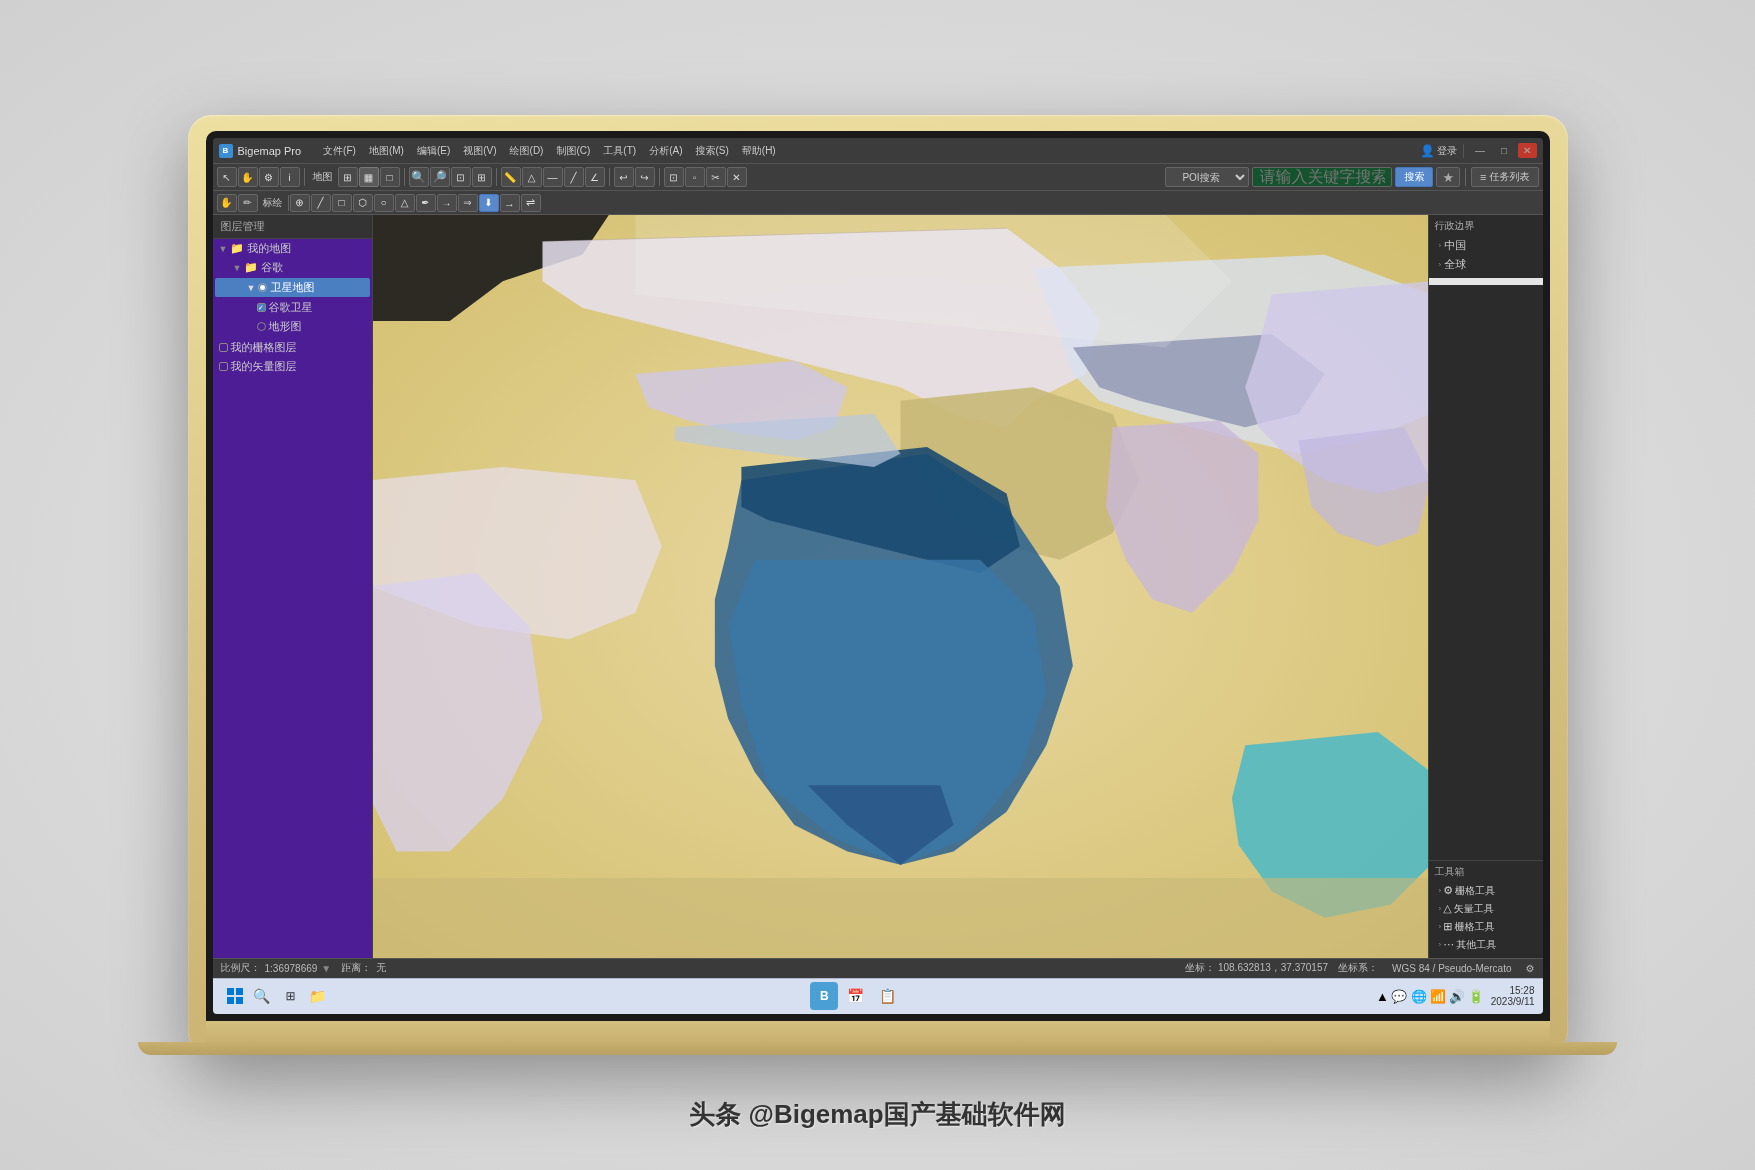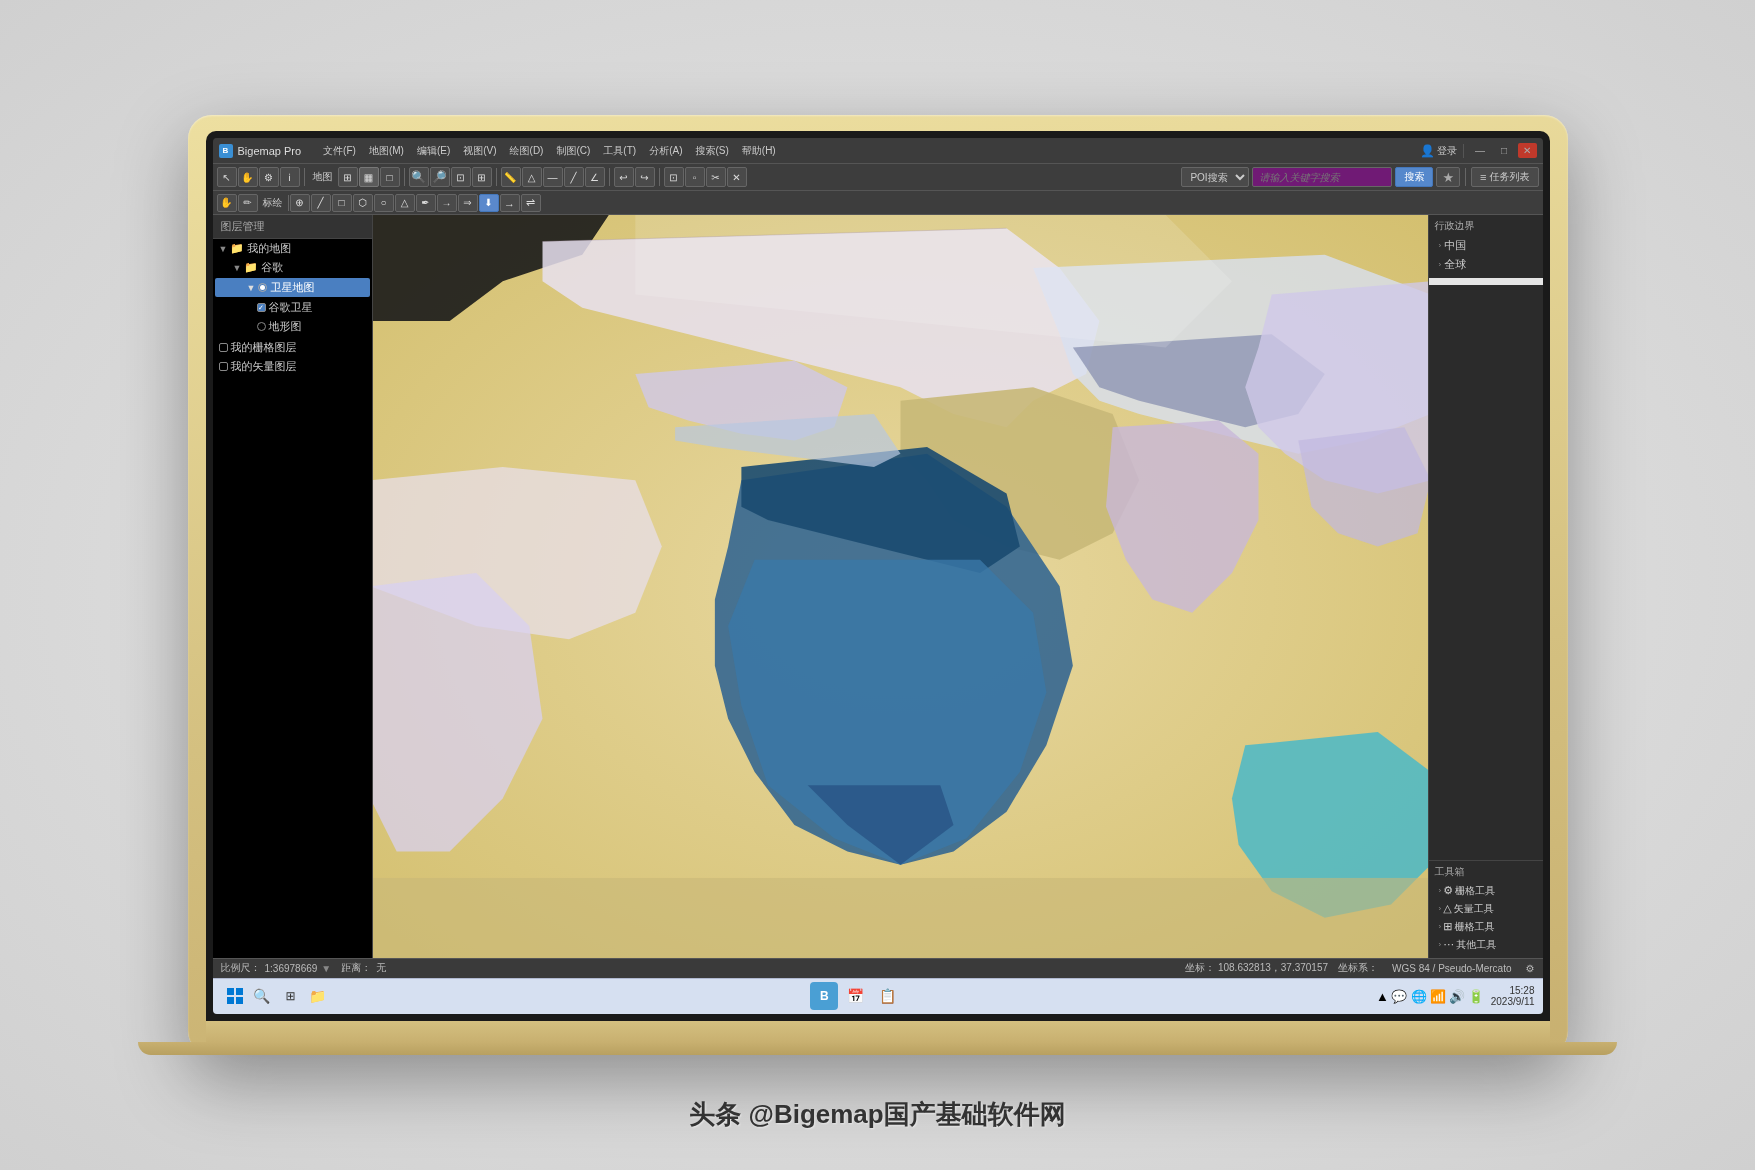--- a/index.html
+++ b/index.html
@@ -98,24 +98,24 @@
           <div style="display:flex; gap:1px; align-items:center;">
             <button style="width:20px; height:20px; background:#4a4a4a; border:1px solid #666; border-radius:2px; color:#ddd; font-size:10px; cursor:pointer;">⊡</button>
             <button style="width:20px; height:20px; background:#4a4a4a; border:1px solid #666; border-radius:2px; color:#ddd; font-size:10px; cursor:pointer;">▫</button>
             <button style="width:20px; height:20px; background:#4a4a4a; border:1px solid #666; border-radius:2px; color:#ddd; font-size:10px; cursor:pointer;">✂</button>
             <button style="width:20px; height:20px; background:#4a4a4a; border:1px solid #666; border-radius:2px; color:#ddd; font-size:10px; cursor:pointer;">✕</button>
           </div>
 
           <div style="flex:1;"></div>
 
           <div style="display:flex; align-items:center; gap:3px;">
-            <select style="background:#4a4a4a; border:1px solid #666; color:#ccc; font-size:10px; padding:1px 4px; height:20px; border-radius:2px;">
+            <select style="background:#4a4a4a; border:1px solid #666; color:#ccc; font-size:10px; padding:1px 12px; height:20px; border-radius:2px;">
               <option>POI搜索</option>
             </select>
-            <input type="text" style="background: #701a75; border: 1px solid rgb(102, 102, 102); color: rgb(204, 204, 204); font-size: 10px; padding: 1px 6px; height: 20px; border-radius: 2px; width: 140px; font-style: italic;" placeholder="请输入关键字搜索">
+            <input type="text" style="background: #14532d; border: 1px solid rgb(102, 102, 102); color: rgb(204, 204, 204); font-size: 16px; padding: 1px 6px; height: 20px; border-radius: 2px; width: 140px;" placeholder="请输入关键字搜索">
             <button style="background:#5588cc; border:1px solid #4477bb; color:#fff; font-size:10px; padding:1px 8px; height:20px; border-radius:2px; cursor:pointer;">搜索</button>
             <button style="background:#4a4a4a; border:1px solid #666; color:#aaa; font-size:13px; padding:1px 5px; height:20px; border-radius:2px; cursor:pointer;">★</button>
           </div>
           <div style="width:1px; height:18px; background:#666; margin:0 4px;"></div>
 
           <button style="display:flex; align-items:center; gap:3px; font-size:10px; color:#ccc; padding:2px 8px; background:#4a4a4a; border:1px solid #666; border-radius:2px; cursor:pointer; height:20px;">
             <span style="font-size:11px;">≡</span>
             <span>任务列表</span>
           </button>
         </div>
@@ -134,21 +134,21 @@
           <button style="width:20px; height:18px; background:#4a4a4a; border:1px solid #666; border-radius:2px; color:#ddd; font-size:10px; cursor:pointer;">✒</button>
           <button style="width:20px; height:18px; background:#4a4a4a; border:1px solid #666; border-radius:2px; color:#ddd; font-size:10px; cursor:pointer;">→</button>
           <button style="width:20px; height:18px; background:#4a4a4a; border:1px solid #666; border-radius:2px; color:#ddd; font-size:10px; cursor:pointer;">⇒</button>
           <button style="width:20px; height:18px; background:#5a88cc; border:1px solid #4477bb; border-radius:2px; color:#fff; font-size:10px; cursor:pointer;">⬇</button>
           <button style="width:20px; height:18px; background:#4a4a4a; border:1px solid #666; border-radius:2px; color:#ddd; font-size:11px; cursor:pointer;">→</button>
           <button style="width:20px; height:18px; background:#4a4a4a; border:1px solid #666; border-radius:2px; color:#ddd; font-size:11px; cursor:pointer;">⇌</button>
         </div>
 
         <div style="flex:1; display:flex; overflow:hidden;">
 
-          <div style="width:160px; background:#000000; border-right:1px solid #444; display:flex; flex-direction:column; flex-shrink:0;">
+          <div style="width:160px; background:#4c1d95; border-right:1px solid #444; display:flex; flex-direction:column; flex-shrink:0;">
             <div style="padding:4px 8px; font-size:11px; color:#aaa; border-bottom:1px solid #444; background:#333;">图层管理</div>
 
             <div style="padding:2px 6px; font-size:11px; color:#ccc; cursor:pointer; display:flex; align-items:center; gap:3px;">
               <span style="font-size:9px; color:#888;">▼</span>
               <span style="font-size:11px;">📁</span>
               <span>我的地图</span>
             </div>
             <div style="padding:2px 6px 2px 20px; font-size:11px; color:#ccc; cursor:pointer; display:flex; align-items:center; gap:3px;">
               <span style="font-size:9px; color:#888;">▼</span>
               <span style="font-size:11px;">📁</span>

